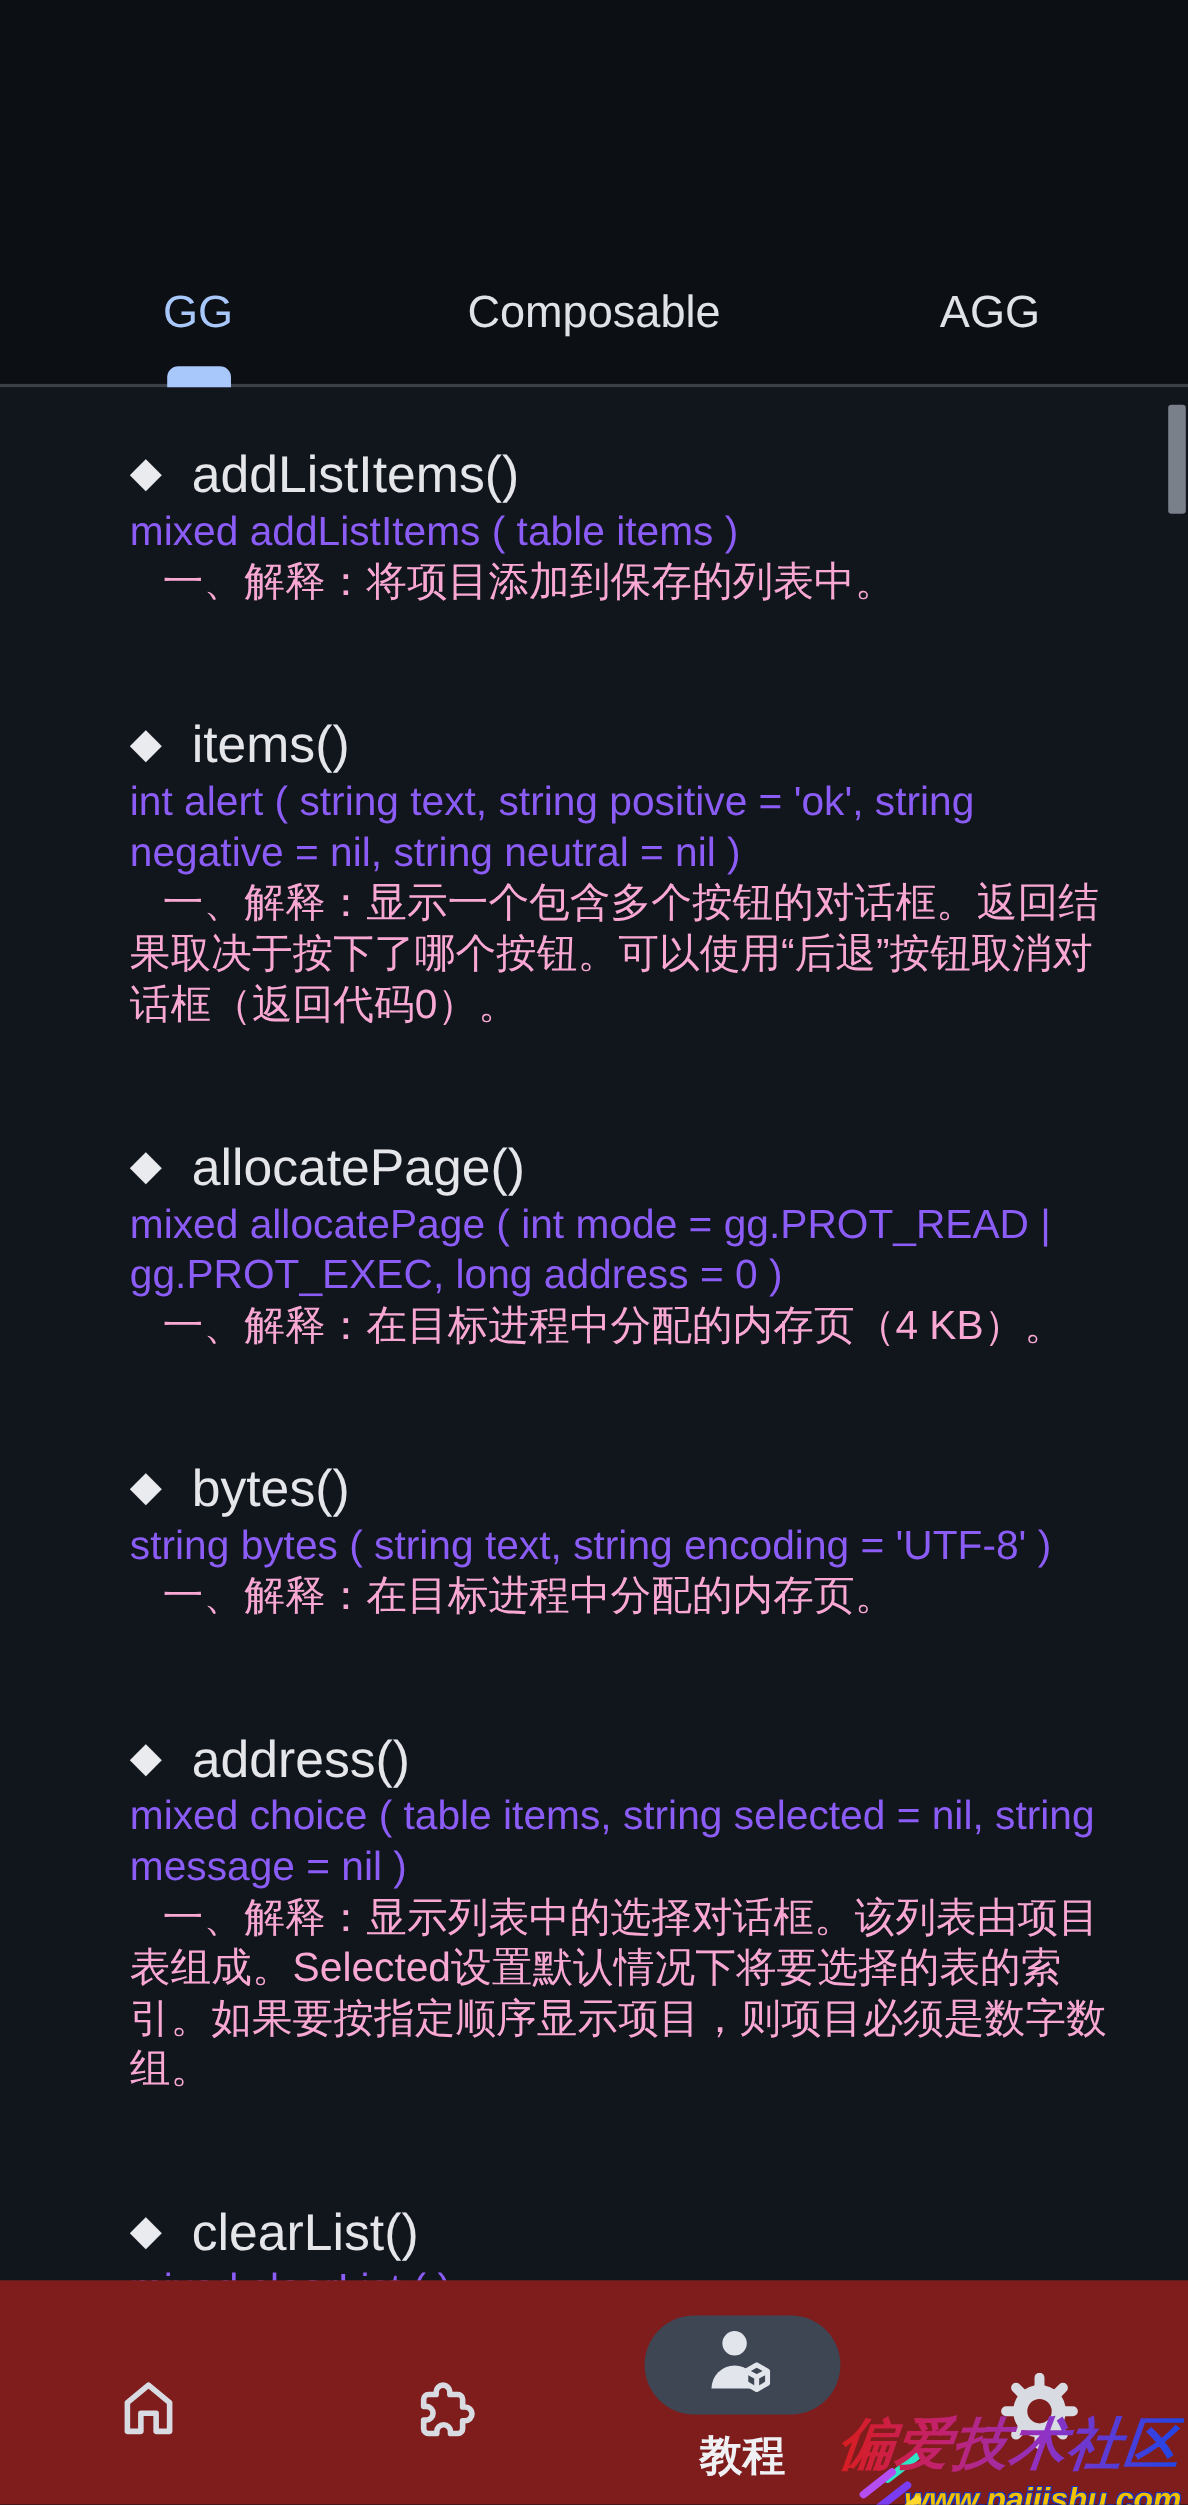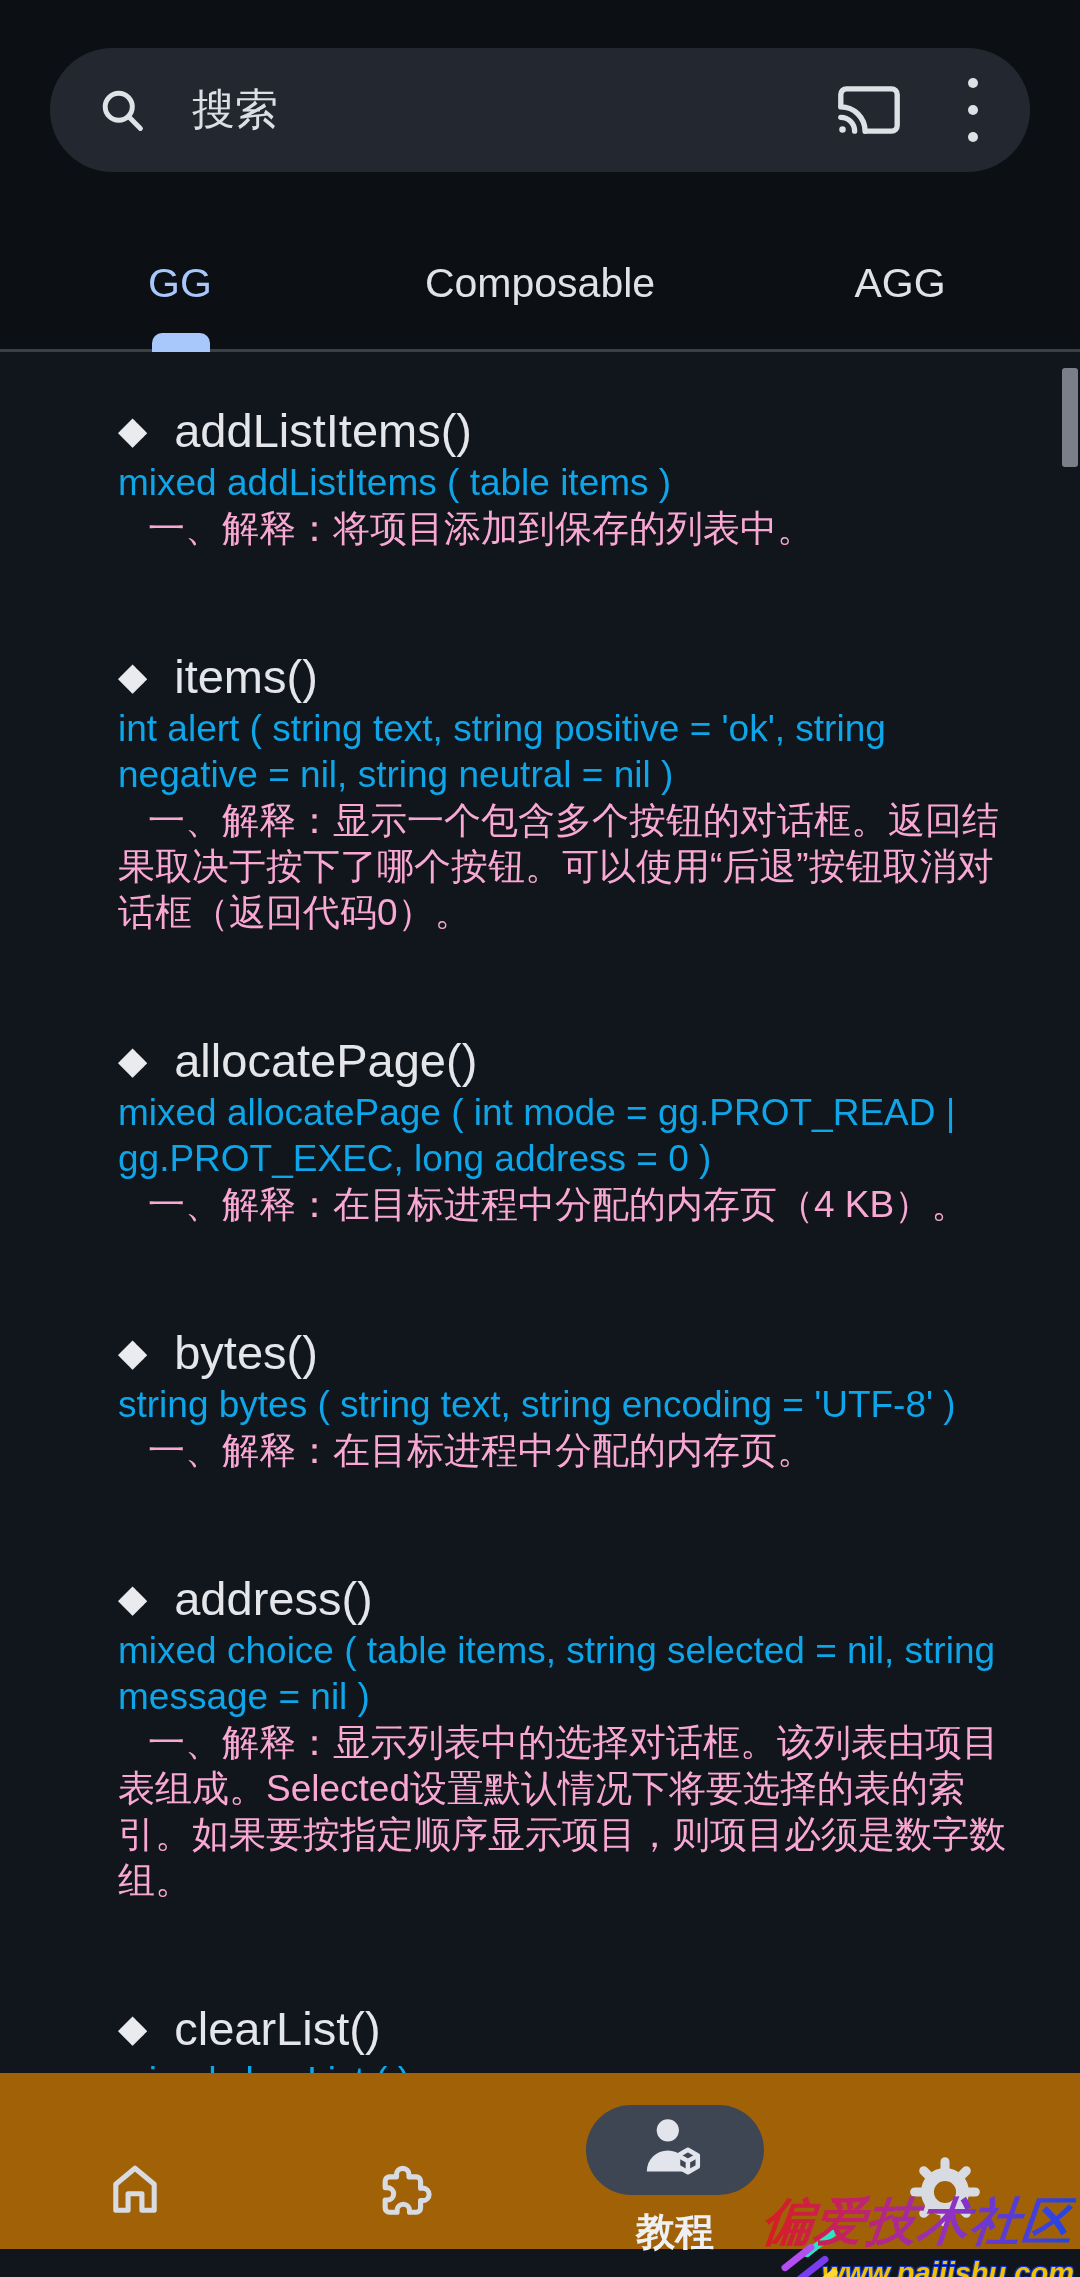--- a/index.html
+++ b/index.html
@@ -47,26 +47,26 @@
   .scrollbar-thumb{
     position:absolute;top:16px;right:2px;width:16px;height:99px;
     background:#79808a;border-radius:3px;
   }
   .entry{margin-bottom:98px;max-width:900px;}
   .entry-title{
     display:flex;align-items:center;gap:27px;
     font-size:47px;line-height:54px;color:#e5e6ea;margin-bottom:2px;
   }
   .diamond{font-size:38px;color:#eaebee;transform:translateY(-1px);}
-  .sig{font-size:37px;line-height:46px;color:#0ea5e9;}
+  .sig{font-size:37px;line-height:46px;color:#8b5cf6;}
   .desc{font-size:37px;line-height:46px;color:#f9a8d4;text-indent:30px;}
   
   .navbar{
-    position:absolute;left:0;top:2073px;width:1080px;height:176px;
-    background:#a16207;display:flex;z-index:10;
+    position:absolute;left:0;top:2073px;width:1080px;height:204px;
+    background:#7f1d1d;display:flex;z-index:10;
   }
   .nav-item{flex:1;position:relative;cursor:pointer;}
   .nav-icon{position:absolute;left:50%;top:84px;transform:translateX(-50%);}
   .nav-pill{
     position:absolute;left:50%;top:32px;transform:translateX(-50%);
     width:178px;height:90px;border-radius:45px;background:#3e4654;
     display:flex;align-items:center;justify-content:center;
   }
   .nav-label{
     position:absolute;left:50%;top:132px;transform:translateX(-50%);
@@ -93,42 +93,20 @@
   .dash.d1{left:46px;top:52px;background:#2fe3c6;}
   .dash.d2{left:24px;top:66px;background:#b44df2;}
   .dash.d3{left:38px;top:78px;background:#7a3cf0;}
   .dash.d4{left:56px;top:88px;background:#ffd92e;width:30px;}
 </style>
 </head>
 <body>
 
 <div class="header">
 
-  <div class="search-bar">
-    <span>
-      <svg width="52" height="52" viewBox="0 0 48 48" fill="none" stroke="#dfe2e7" stroke-width="4.6" stroke-linecap="round">
-        <circle cx="21" cy="21" r="12.5"></circle>
-        <line x1="30.5" y1="30.5" x2="41" y2="41"></line>
-      </svg>
-    </span>
-    <span class="search-placeholder">搜索</span>
-    <span class="cast-btn">
-      <svg width="70" height="62" viewBox="0 0 24 22" fill="none" stroke="#dde0e5" stroke-width="1.9" stroke-linecap="round" stroke-linejoin="round">
-        <path d="M2 9.2V5.5a2 2 0 0 1 2-2h16a2 2 0 0 1 2 2v11a2 2 0 0 1-2 2h-9.2"></path>
-        <path d="M2 13.6a4.9 4.9 0 0 1 4.9 4.9"></path>
-        <path d="M2 9.9a8.6 8.6 0 0 1 8.6 8.6"></path>
-        <circle cx="2.6" cy="17.9" r="1.15" fill="#dde0e5" stroke="none"></circle>
-      </svg>
-    </span>
-    <span class="kebab">
-        <i></i>
-        <i></i>
-        <i></i>
-      </span>
-  </div>
 
   <div class="tabs">
     <div class="tab selected">GG</div>
     <div class="tab">Composable</div>
     <div class="tab">AGG</div>
   </div>
   <div class="tab-indicator"></div>
 </div>
 
 <div class="content">

